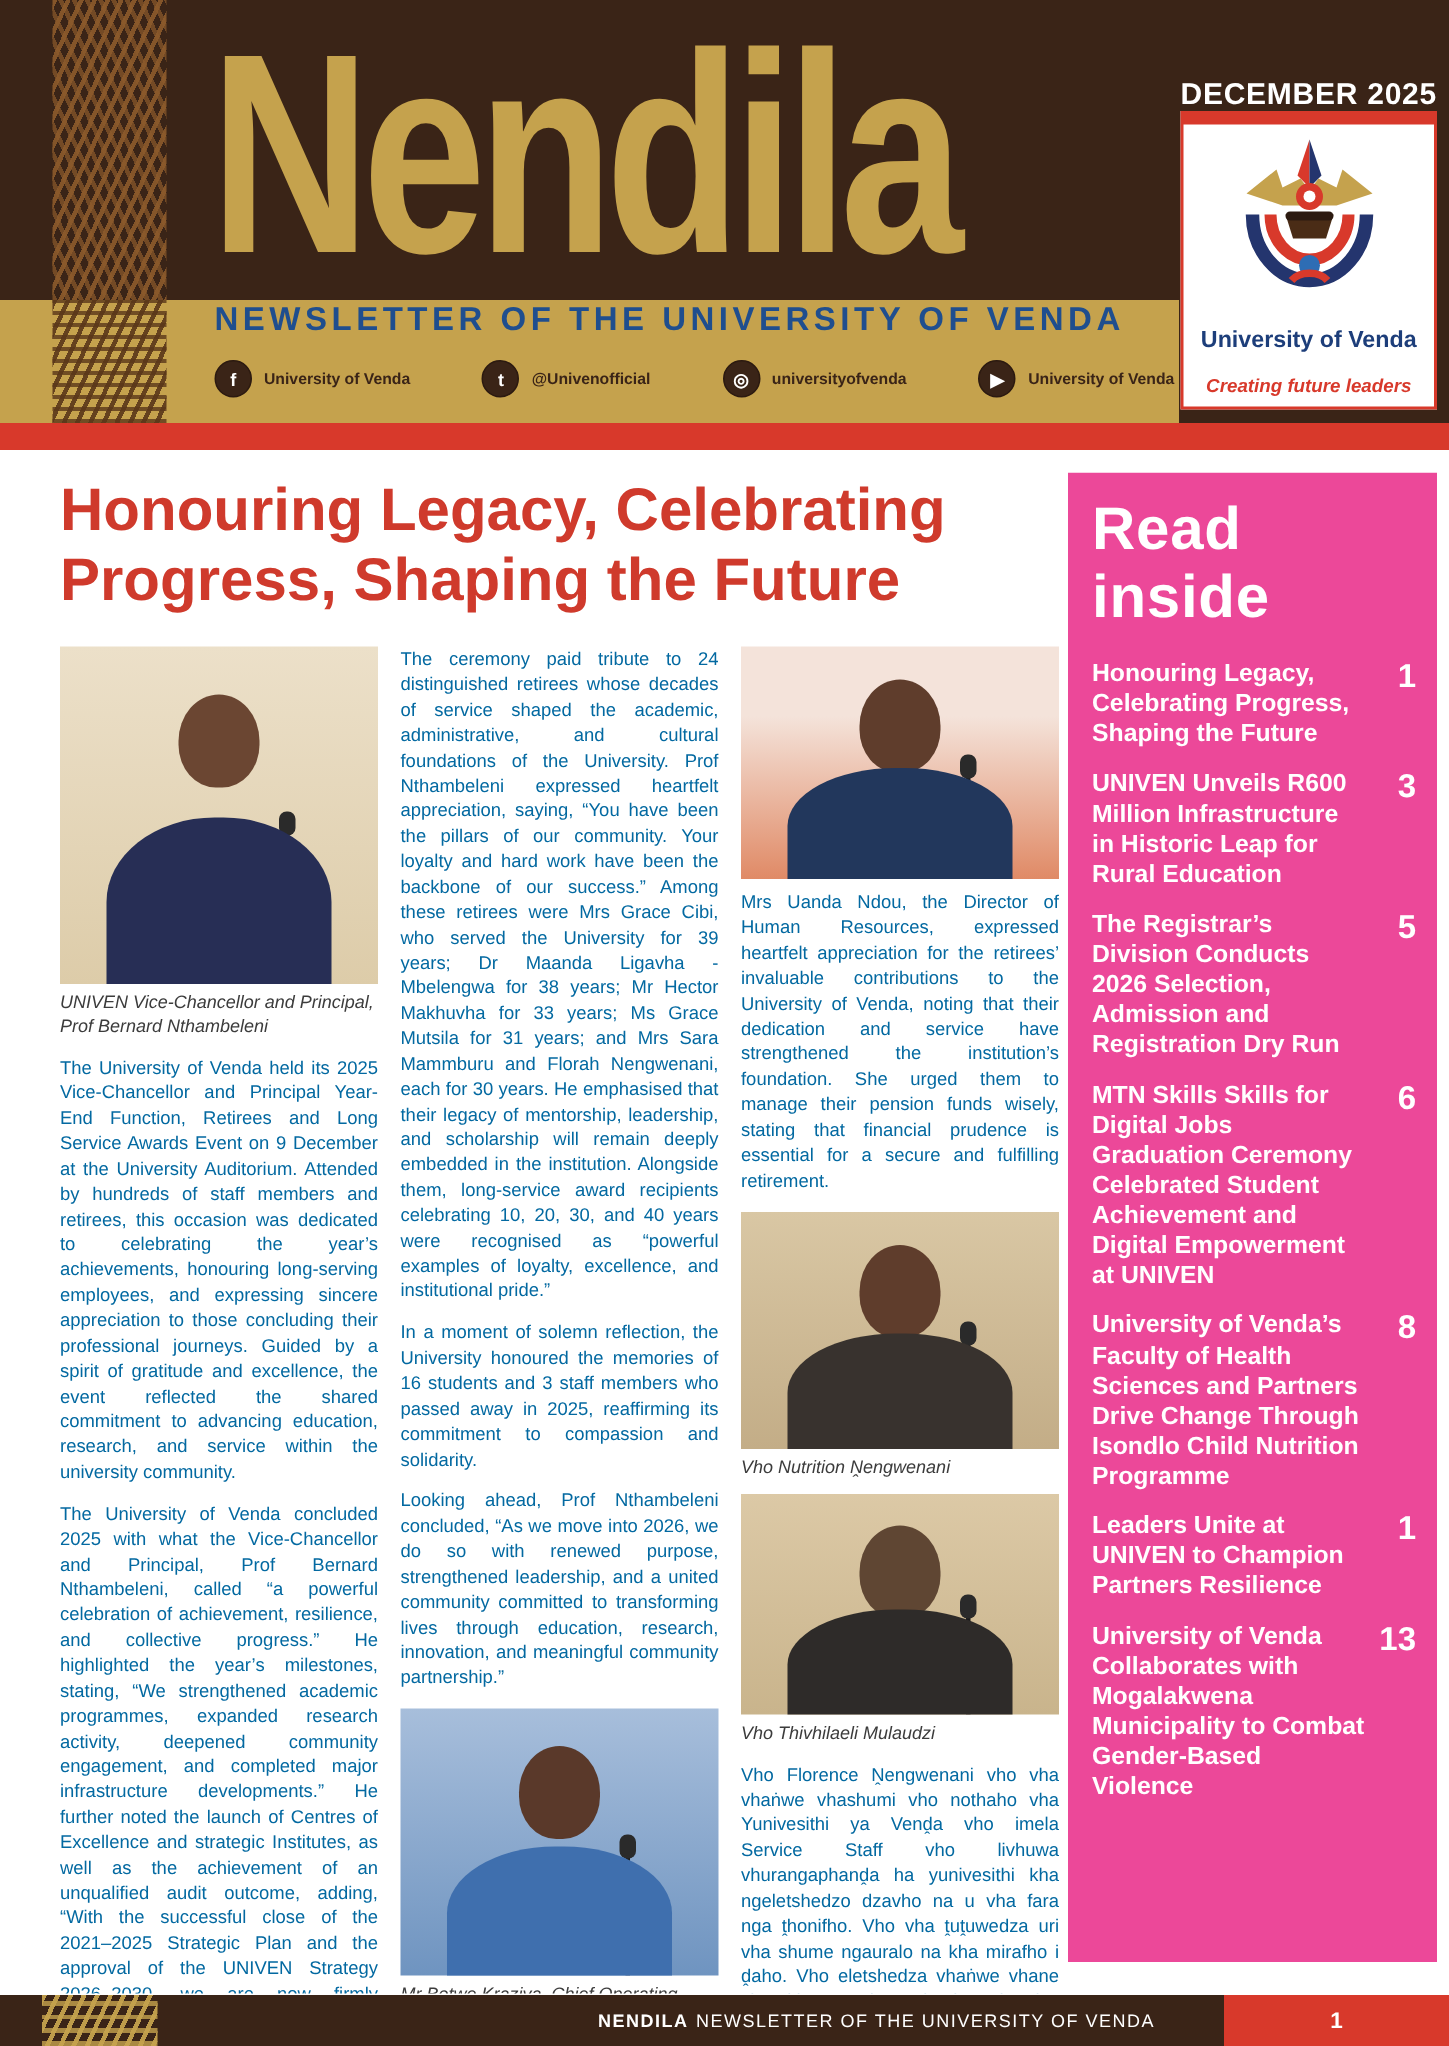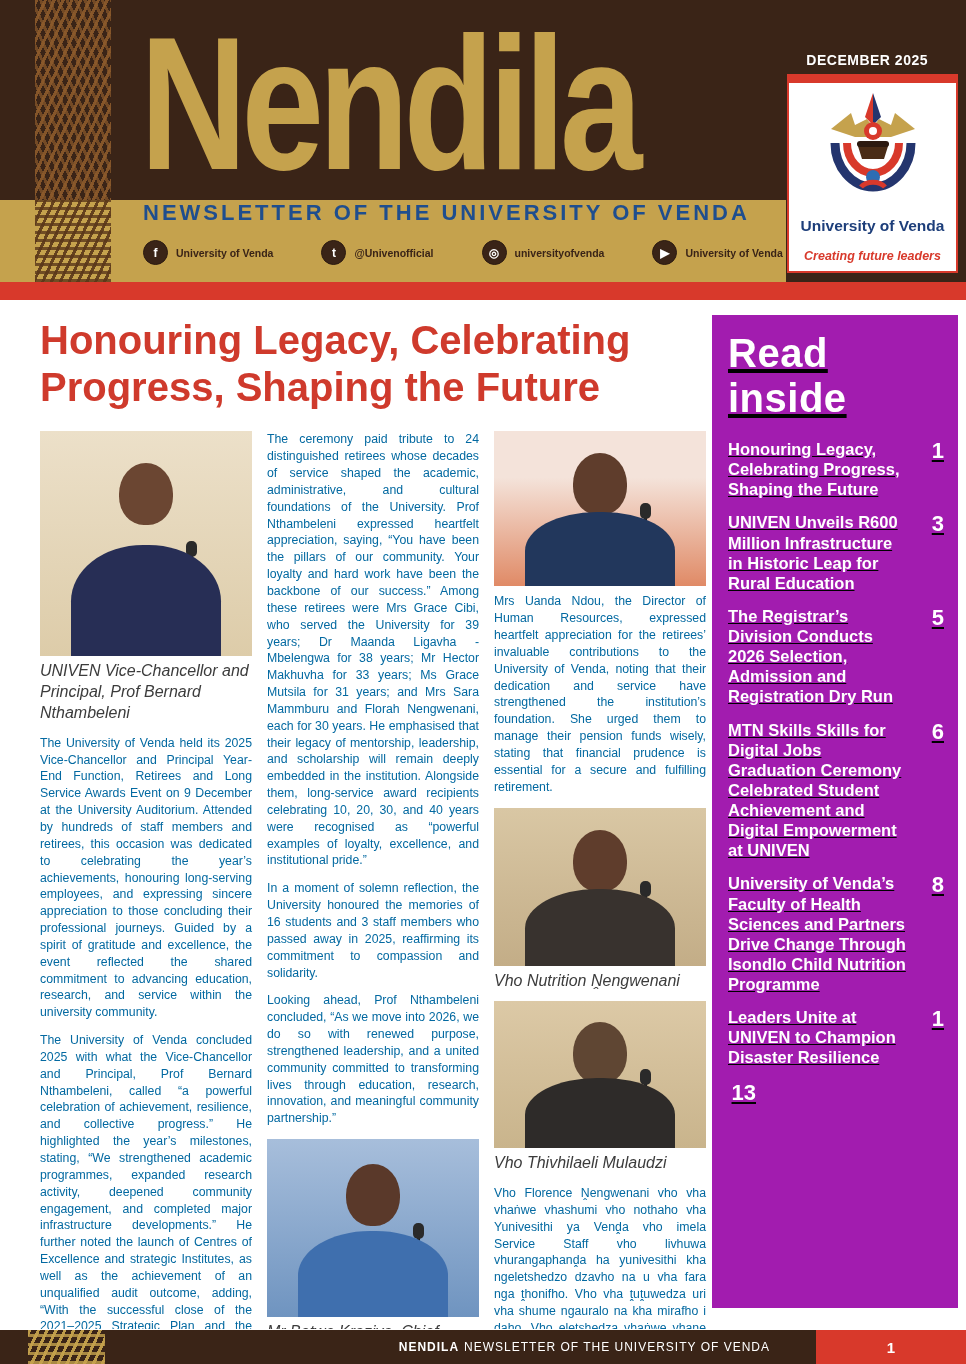--- a/index.html
+++ b/index.html
@@ -11,21 +11,21 @@
   .gold-band{position:absolute;left:0;bottom:0;width:786px;height:82px;background:#c5a24d;}
   .pattern-strip{position:absolute;left:35px;top:0;width:76px;height:282px;}
   .pattern-strip .pat-top{height:200px;background:
       repeating-linear-gradient(115deg,rgba(140,90,43,.9) 0 3px,transparent 3px 8px),
       repeating-linear-gradient(65deg,rgba(140,90,43,.7) 0 3px,transparent 3px 8px),
       #3a2417;}
   .pattern-strip .pat-bottom{height:82px;background:
       repeating-linear-gradient(115deg,rgba(90,55,25,.9) 0 3px,transparent 3px 8px),
       repeating-linear-gradient(0deg,rgba(90,55,25,.8) 0 3px,transparent 3px 8px),
       #c5a24d;}
-  .issue-date{position:absolute;top:52px;right:38px;color:#fff;font-size:14px;font-weight:bold;letter-spacing:.5px;}
+  .issue-date{position:absolute;top:52px;right:8px;color:#fff;font-size:20px;font-weight:bold;letter-spacing:.5px;}
   .masthead-title{position:absolute;left:140px;top:8px;margin:0;color:#c5a24d;font-weight:bold;
       font-size:190px;line-height:190px;letter-spacing:-7px;transform:scaleX(.78);transform-origin:left top;}
   .masthead-subtitle{position:absolute;left:143px;top:200px;width:645px;color:#1f4e8e;
       font-size:22px;font-weight:bold;letter-spacing:3px;white-space:nowrap;}
   .social-row{position:absolute;left:143px;top:240px;display:flex;gap:48px;align-items:center;}
   .social-item{display:flex;align-items:center;gap:8px;cursor:pointer;}
   .social-icon{width:23px;height:23px;border-radius:50%;background:#3a2417;color:#fff;display:flex;
       align-items:center;justify-content:center;font-size:12px;font-weight:bold;flex:0 0 auto;border:1px solid #2c1a10;}
   .social-label{color:#3a2417;font-size:10.5px;font-weight:bold;}
 
@@ -52,28 +52,28 @@
       transform:translateX(-50%);background:var(--shirt,#2a3050);border-radius:48% 48% 0 0;}
   .photo .mic{position:absolute;right:28%;bottom:0;width:3px;height:46%;background:#1c1c1c;}
   .photo .mic::before{content:"";position:absolute;top:-12px;left:-4px;width:11px;height:16px;border-radius:5px;background:#2a2a2a;}
 
   .photo-vc{height:225px;--skin:#6b4632;--shirt:#272e55;background:linear-gradient(180deg,#ece0c9,#ddcca9);}
   .photo-ndou{height:155px;--skin:#5f3d2c;--shirt:#22375c;background:linear-gradient(180deg,#f4e3da 30%,#e08a66);}
   .photo-florence{height:158px;--skin:#5f3d2c;--shirt:#38322e;background:linear-gradient(180deg,#d9c7a4,#c3ad87);}
   .photo-kraziya{height:178px;--skin:#5a392a;--shirt:#3f6fae;background:linear-gradient(180deg,#a7bedb,#6f94c0);}
   .photo-mulaudzi{height:147px;--skin:#5f4633;--shirt:#2e2b29;background:linear-gradient(180deg,#dcc9a6,#c9b48c);}
 
-  .caption{font-style:italic;color:#3c3c3c;font-size:16px;line-height:1.3;margin:5px 0 0 0;}
+  .caption{font-style:italic;color:#3c3c3c;font-size:12px;line-height:1.3;margin:5px 0 0 0;}
   .body-p{color:#0369a1;font-size:12.3px;line-height:1.37;text-align:justify;margin:11px 0 0 0;}
   .body-p:first-child{margin-top:0;}
   .mt0{margin-top:2px;}
 
   
-  .read-inside{width:246px;flex:0 0 246px;background:#a21caf;box-sizing:border-box;
-      padding:14px 14px 14px 16px;height:993px;overflow:hidden;text-decoration:underline;}
+  .read-inside{width:246px;flex:0 0 246px;background:#ec4899;box-sizing:border-box;
+      padding:14px 14px 14px 16px;height:993px;overflow:hidden;}
   .ri-title{color:#fff;font-weight:bold;font-size:40px;margin:2px 0 18px 0;letter-spacing:.5px;}
   .ri-item{display:flex;align-items:flex-start;margin-bottom:13px;cursor:pointer;}
   .ri-label{flex:1;color:#fff;font-weight:bold;font-size:16.5px;line-height:1.22;padding-right:6px;}
   .ri-page{width:28px;color:#fff;font-weight:bold;font-size:22px;text-align:right;line-height:1;padding-top:1px;}
 
   
   .footer{position:absolute;left:0;bottom:0;width:966px;height:34px;background:#3a2417;}
   .footer-pattern{position:absolute;left:28px;top:0;width:77px;height:34px;background:
       repeating-linear-gradient(115deg,rgba(197,162,77,.95) 0 3px,transparent 3px 8px),
       repeating-linear-gradient(0deg,rgba(197,162,77,.8) 0 3px,transparent 3px 9px),
@@ -201,24 +201,25 @@
       </div>
       <div class="ri-item">
         <div class="ri-label">MTN Skills Skills for Digital Jobs Graduation Ceremony Celebrated Student Achievement and Digital Empowerment at UNIVEN</div>
         <div class="ri-page">6</div>
       </div>
       <div class="ri-item">
         <div class="ri-label">University of Venda’s Faculty of Health Sciences and Partners Drive Change Through Isondlo Child Nutrition Programme</div>
         <div class="ri-page">8</div>
       </div>
       <div class="ri-item">
-        <div class="ri-label">Leaders Unite at UNIVEN to Champion Disaster Resilience</div>
+        <div class="ri-label">Leaders Unite at UNIVEN to Champion Partners Resilience</div>
         <div class="ri-page">1</div>
       </div>
       <div class="ri-item">
+        <div class="ri-label">University of Venda Collaborates with Mogalakwena Municipality to Combat Gender-Based Violence</div>
         <div class="ri-page">13</div>
       </div>
 
     </aside>
   </main>
 
   <footer class="footer">
     <div class="footer-pattern"></div>
     <div class="footer-text">
       <span class="footer-brand">NENDILA</span>

